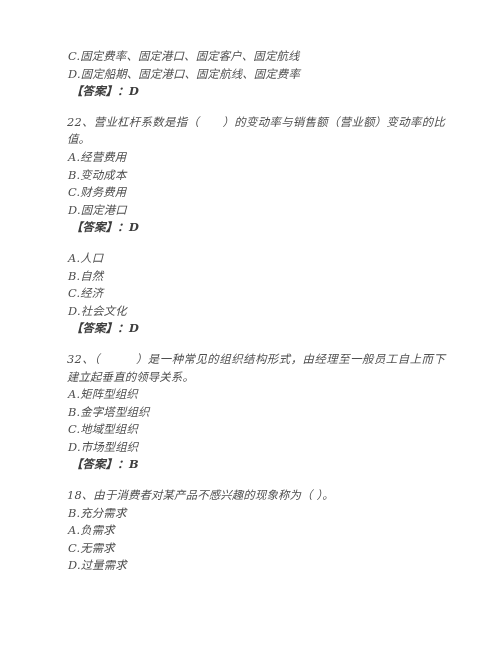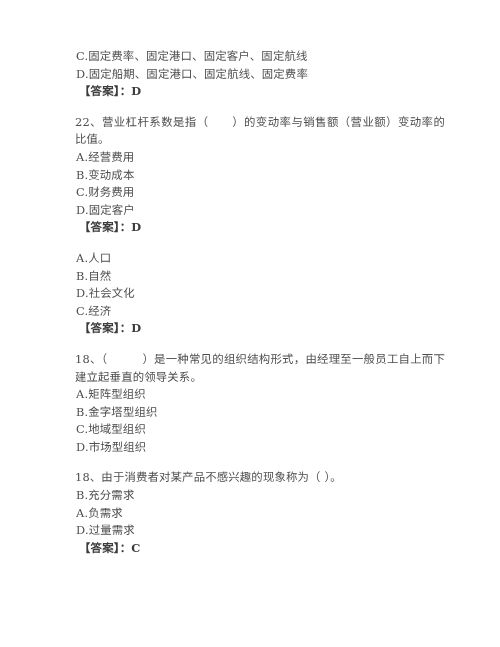--- a/index.html
+++ b/index.html
@@ -21,21 +21,22 @@
     background: #ffffff;
     box-sizing: border-box;
   }
   .content {
     position: absolute;
     left: 67px;
     top: 48px;
     width: 378px;
   }
   .q-block {
-    margin: 0 0 13px 8px;
+    margin: 0 0 13px 0;
+    font-style: italic;
   }
   .q-block:last-child {
     margin-bottom: 0;
   }
   .line {
     font-size: 11.4px;
     line-height: 17.6px;
     color: #4e4e4e;
     white-space: pre-wrap;
     letter-spacing: 0.15px;
@@ -64,38 +65,39 @@
       <div class="q-block">
         <div class="line opt">C.固定费率、固定港口、固定客户、固定航线</div>
         <div class="line opt">D.固定船期、固定港口、固定航线、固定费率</div>
         <div class="line ans">【答案】：D</div>
       </div>
       <div class="q-block">
         <div class="line stem">22、营业杠杆系数是指（　　）的变动率与销售额（营业额）变动率的比值。</div>
         <div class="line opt">A.经营费用</div>
         <div class="line opt">B.变动成本</div>
         <div class="line opt">C.财务费用</div>
-        <div class="line opt">D.固定客户</div>
+        <div class="line opt">D.固定港口</div>
         <div class="line ans">【答案】：D</div>
       </div>
       <div class="q-block">
         <div class="line opt">A.人口</div>
         <div class="line opt">B.自然</div>
+        <div class="line opt">C.经济</div>
         <div class="line opt">D.社会文化</div>
-        <div class="line opt">C.经济</div>
         <div class="line ans">【答案】：D</div>
       </div>
       <div class="q-block">
-        <div class="line stem">18、（　　　）是一种常见的组织结构形式，由经理至一般员工自上而下建立起垂直的领导关系。</div>
+        <div class="line stem">32、（　　　）是一种常见的组织结构形式，由经理至一般员工自上而下建立起垂直的领导关系。</div>
         <div class="line opt">A.矩阵型组织</div>
         <div class="line opt">B.金字塔型组织</div>
         <div class="line opt">C.地域型组织</div>
         <div class="line opt">D.市场型组织</div>
+        <div class="line ans">【答案】：B</div>
       </div>
       <div class="q-block">
         <div class="line stem">18、由于消费者对某产品不感兴趣的现象称为（ ）。</div>
         <div class="line opt">B.充分需求</div>
         <div class="line opt">A.负需求</div>
+        <div class="line opt">C.无需求</div>
         <div class="line opt">D.过量需求</div>
-        <div class="line ans">【答案】：C</div>
       </div>
     </div>
 </div>
 
 </body></html>

